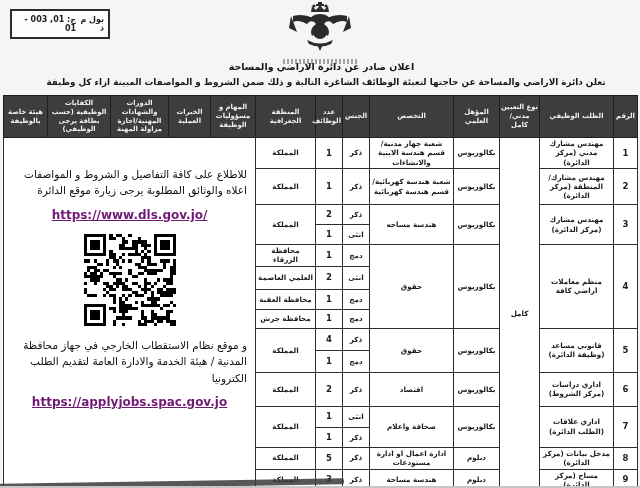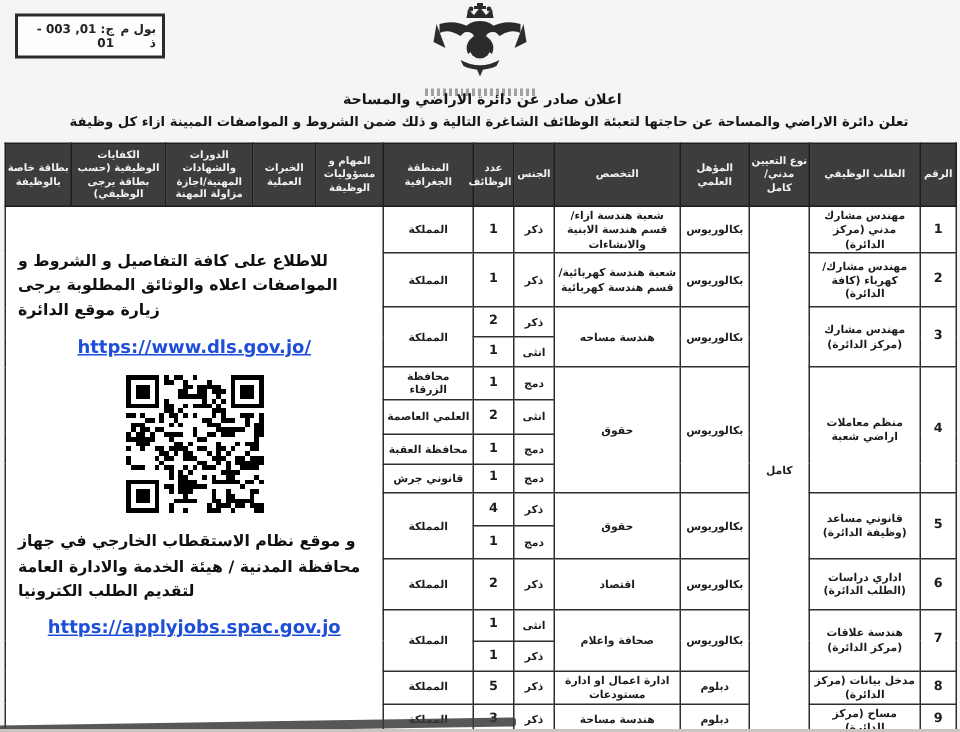--- a/index.html
+++ b/index.html
@@ -26,22 +26,22 @@
     border:1px solid #1f1f1f; padding:2px 1px; line-height:1.3; height:42px; vertical-align:middle; }
   .jobs td { border:1px solid #2e2e2e; text-align:center; vertical-align:middle;
     font-size:7.2px; font-weight:700; color:#1c1c1c; padding:1px 2px; line-height:1.3;
     background:#fff; }
   .jobs td.cell-num { font-size:8.5px; }
   .jobs td.cell-count { font-size:8.5px; }
 
   
   td.info-cell { vertical-align:top; padding:28px 8px 6px; }
   .info-inner { display:flex; flex-direction:column; align-items:center; gap:9px; }
-  .info-text { font-size:10.5px; font-weight:700; color:#101010; line-height:1.55; text-align:left; }
-  .info-link { font-size:12px; font-weight:700; color:#1d4ed8; text-decoration:underline;
+  .info-text { font-size:10.5px; font-weight:400; color:#101010; line-height:1.55; text-align:right; }
+  .info-link { font-size:12px; font-weight:700; color:#701a75; text-decoration:underline;
     direction:ltr; unicode-bidi:embed; }
   .qr-box { width:92px; height:92px; margin:2px auto; }
 
   
   .scan-streak { position:absolute; left:-6px; bottom:1px; width:350px; height:6px;
     background:#3a3a3a; transform:rotate(-0.9deg); border-radius:2px; opacity:.85; }
   .page-edge { position:absolute; left:0; right:0; bottom:0; height:2px; background:#c9c6c2; }
 </style>
 </head>
 <body>
@@ -101,30 +101,30 @@
         <th>نوع التعيين مدني/ كامل</th>
         <th>المؤهل العلمي</th>
         <th>التخصص</th>
         <th>الجنس</th>
         <th>عدد الوظائف</th>
         <th>المنطقة الجغرافية</th>
         <th>المهام و مسؤوليات الوظيفة</th>
         <th>الخبرات العملية</th>
         <th>الدورات والشهادات المهنية/اجازة مزاولة المهنة</th>
         <th>الكفايات الوظيفية (حسب بطاقة يرجى الوظيفي)</th>
-        <th>بطاقة خاصة بالوظيفة</th>
+        <th>هيئة خاصة بالوظيفة</th>
       </tr>
     </thead>
     <tbody>
       <tr style="height:30px">
         <td class="cell-num">1</td>
         <td>مهندس مشارك مدني (مركز الدائرة)</td>
         <td rowspan="15">كامل</td>
         <td>بكالوريوس</td>
-        <td>شعبة هندسة ازاء/قسم هندسة الابنية والانشاءات</td>
+        <td>شعبة جهاز مدنية/قسم هندسة الابنية والانشاءات</td>
         <td>ذكر</td>
         <td class="cell-count">1</td>
         <td>المملكة</td>
         <td class="info-cell" colspan="5" rowspan="15">
           <div class="info-inner">
             <div class="info-text">للاطلاع على كافة التفاصيل و الشروط و المواصفات اعلاه والوثائق المطلوبة يرجى زيارة موقع الدائرة</div>
             <a class="info-link" href="#">https://www.dls.gov.jo/</a>
             <div class="qr-box">
               <svg width="92" height="92" viewBox="0 0 29 29" shape-rendering="crispEdges">
                 <rect x="0" y="0" width="29" height="29" fill="#ffffff"></rect>
@@ -429,21 +429,21 @@
                   </g>
               </svg>
             </div>
             <div class="info-text">و موقع نظام الاستقطاب الخارجي في جهاز محافظة المدنية / هيئة الخدمة والادارة العامة لتقديم الطلب الكترونيا</div>
             <a class="info-link" href="#">https://applyjobs.spac.gov.jo</a>
           </div>
         </td>
       </tr>
       <tr style="height:36px">
         <td class="cell-num">2</td>
-        <td>مهندس مشارك/ كهرباء (كافة الدائرة)</td>
+        <td>مهندس مشارك/ المنطقة (مركز الدائرة)</td>
         <td>بكالوريوس</td>
         <td>شعبة هندسة كهربائية/قسم هندسة كهربائية</td>
         <td>ذكر</td>
         <td class="cell-count">1</td>
         <td>المملكة</td>
       </tr>
       <tr style="height:20px">
         <td class="cell-num" rowspan="2">3</td>
         <td rowspan="2">مهندس مشارك (مركز الدائرة)</td>
         <td rowspan="2">بكالوريوس</td>
@@ -451,67 +451,67 @@
         <td>ذكر</td>
         <td class="cell-count">2</td>
         <td rowspan="2">المملكة</td>
       </tr>
       <tr style="height:20px">
         <td>انثى</td>
         <td class="cell-count">1</td>
       </tr>
       <tr style="height:21px">
         <td class="cell-num" rowspan="4">4</td>
-        <td rowspan="4">منظم معاملات اراضي شعبة</td>
+        <td rowspan="4">منظم معاملات اراضي كافة</td>
         <td rowspan="4">بكالوريوس</td>
         <td rowspan="4">حقوق</td>
         <td>دمج</td>
         <td class="cell-count">1</td>
         <td>محافظة الزرقاء</td>
       </tr>
       <tr style="height:23px">
         <td>انثى</td>
         <td class="cell-count">2</td>
         <td>العلمي العاصمة</td>
       </tr>
       <tr style="height:20px">
         <td>دمج</td>
         <td class="cell-count">1</td>
         <td>محافظة العقبة</td>
       </tr>
       <tr style="height:19px">
         <td>دمج</td>
         <td class="cell-count">1</td>
-        <td>قانوني جرش</td>
+        <td>محافظة جرش</td>
       </tr>
       <tr style="height:22px">
         <td class="cell-num" rowspan="2">5</td>
         <td rowspan="2">قانوني مساعد (وظيفة الدائرة)</td>
         <td rowspan="2">بكالوريوس</td>
         <td rowspan="2">حقوق</td>
         <td>ذكر</td>
         <td class="cell-count">4</td>
         <td rowspan="2">المملكة</td>
       </tr>
       <tr style="height:22px">
         <td>دمج</td>
         <td class="cell-count">1</td>
       </tr>
       <tr style="height:34px">
         <td class="cell-num">6</td>
-        <td>اداري دراسات (الطلب الدائرة)</td>
+        <td>اداري دراسات (مركز الشروط)</td>
         <td>بكالوريوس</td>
         <td>اقتصاد</td>
         <td>ذكر</td>
         <td class="cell-count">2</td>
         <td>المملكة</td>
       </tr>
       <tr style="height:21px">
         <td class="cell-num" rowspan="2">7</td>
-        <td rowspan="2">هندسة علاقات (مركز الدائرة)</td>
+        <td rowspan="2">اداري علاقات (الطلب الدائرة)</td>
         <td rowspan="2">بكالوريوس</td>
         <td rowspan="2">صحافة واعلام</td>
         <td>انثى</td>
         <td class="cell-count">1</td>
         <td rowspan="2">المملكة</td>
       </tr>
       <tr style="height:20px">
         <td>ذكر</td>
         <td class="cell-count">1</td>
       </tr>

